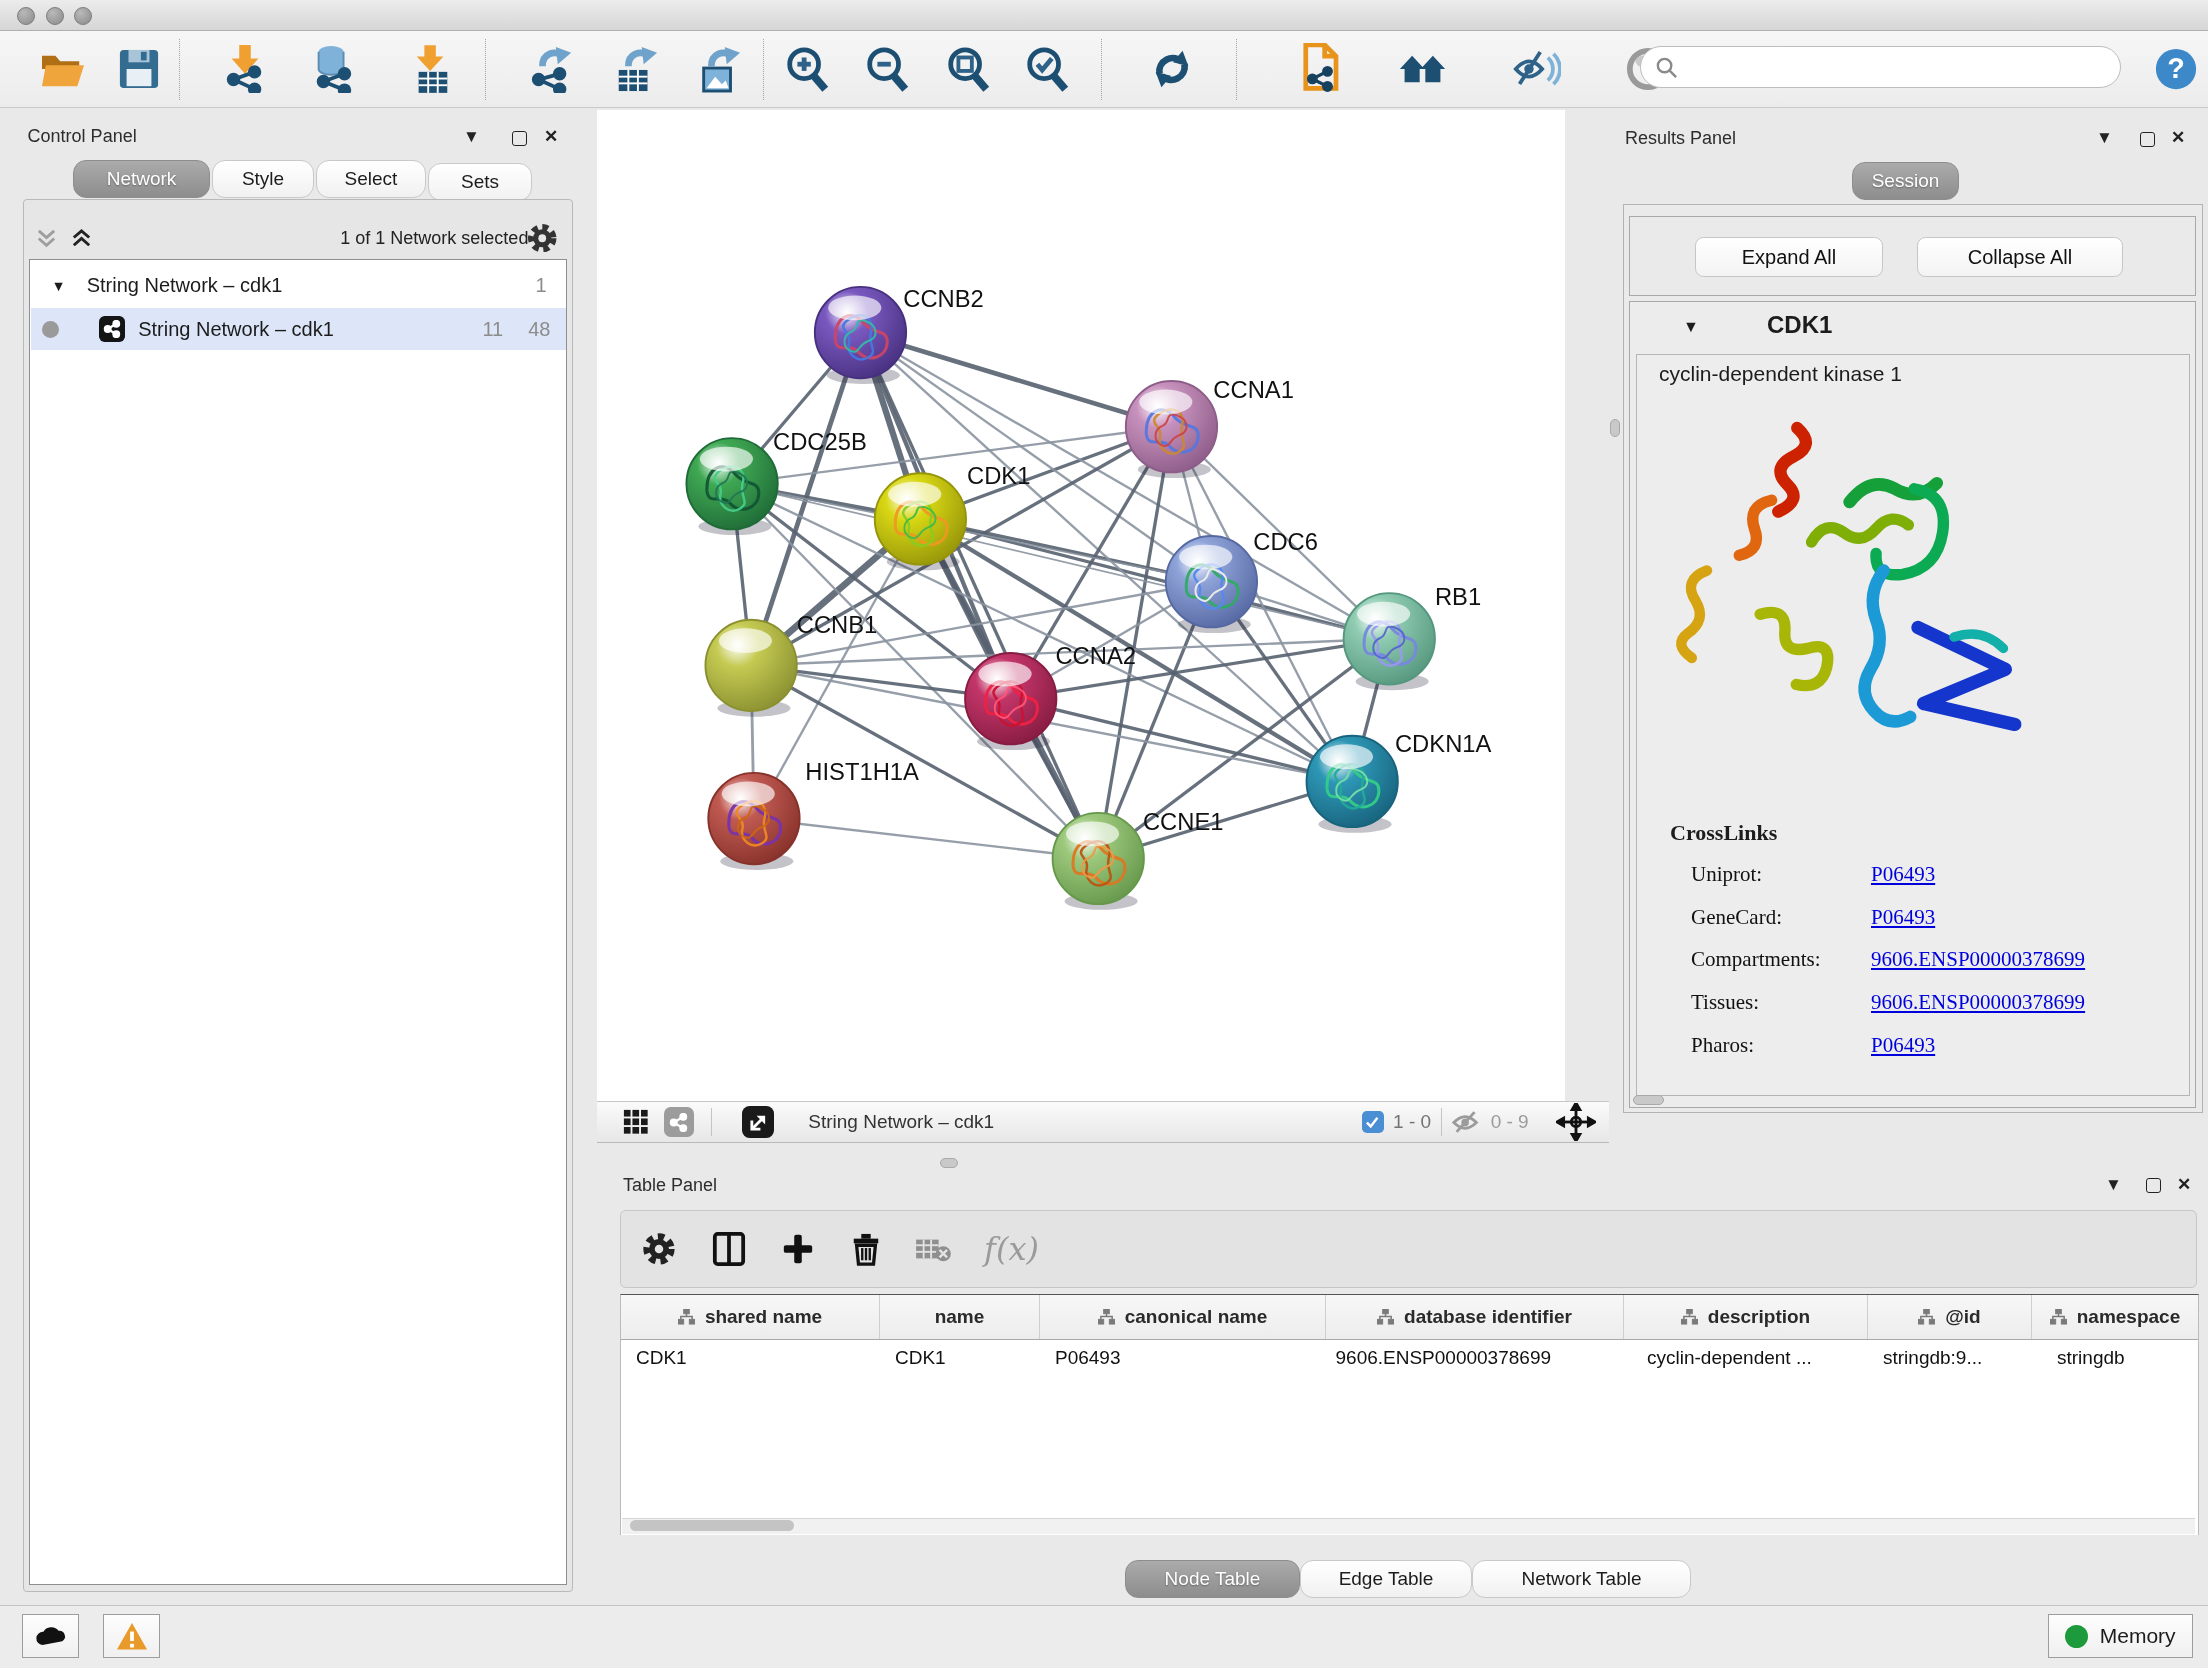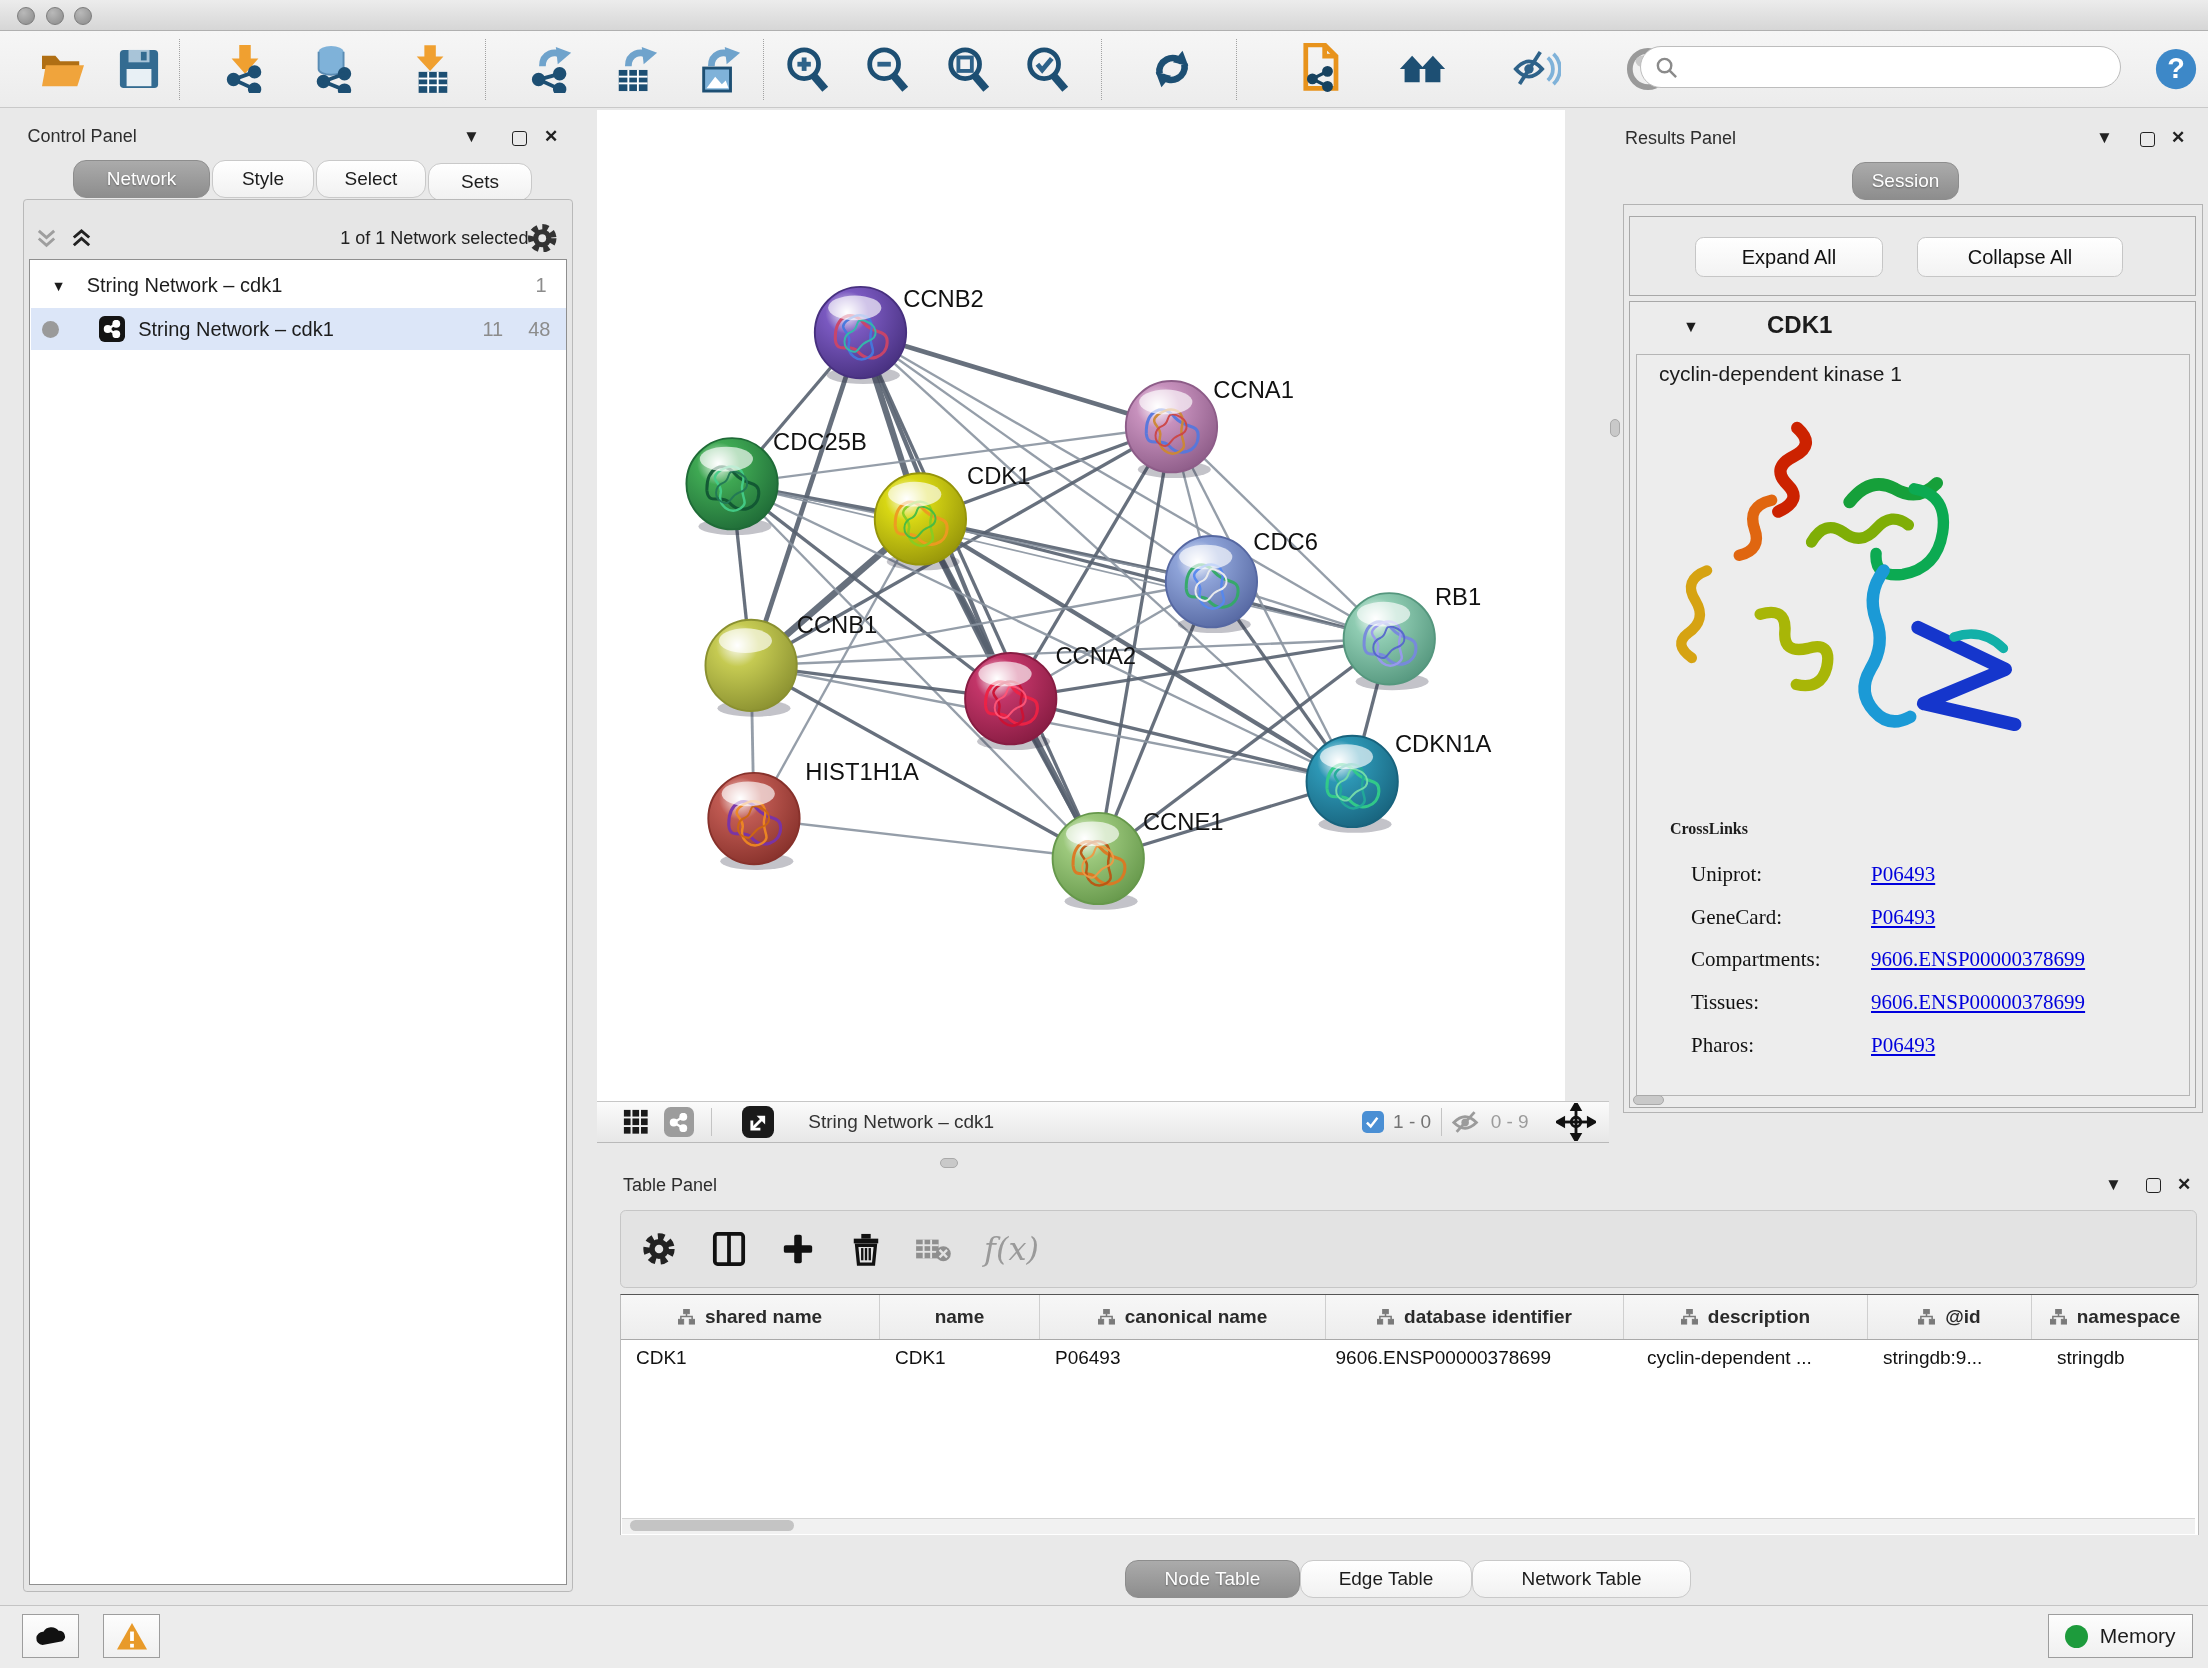--- a/index.html
+++ b/index.html
@@ -605,21 +605,21 @@
     <path d="M96 216 q28 -8 26 18 q-2 24 24 18 q26 -8 20 20 q-6 24 -32 18" stroke="#a8b607" stroke-width="12"></path>
     <path d="M150 140 q14 -24 34 -10 q18 14 34 -4 q16 -18 34 -4" stroke="#7fae06" stroke-width="12"></path>
     <path d="M190 98 q22 -28 48 -14 q24 14 44 -6" stroke="#16a03a" stroke-width="13"></path>
     <path d="M258 84 q36 6 30 46 q-6 38 -42 44 q-30 4 -28 -22" stroke="#0caa52" stroke-width="12"></path>
     <path d="M226 170 q-18 24 -8 52 q10 26 -6 52 q-14 24 4 44 q16 18 38 6" stroke="#1b9ad6" stroke-width="13"></path>
     <path d="M262 230 l92 44 M354 274 l-86 36 M268 310 l96 22" stroke="#1536cc" stroke-width="14"></path>
     <path d="M300 240 q30 -10 52 12" stroke="#12b0a8" stroke-width="10"></path>
   </g>
 </svg>
 
-<div class="abs serif" style="left:1670px;top:820px;font-size:16px;font-weight:bold">CrossLinks</div>
+<div class="abs serif" style="left:1670px;top:820px;font-size:22px;font-weight:bold">CrossLinks</div>
 <div class="abs xl-label" style="left:1691px;top:862px">Uniprot:</div>
 <a class="abs xlink" style="left:1871px;top:862px" href="#">P06493</a>
 <div class="abs xl-label" style="left:1691px;top:905px">GeneCard:</div>
 <a class="abs xlink" style="left:1871px;top:905px" href="#">P06493</a>
 <div class="abs xl-label" style="left:1691px;top:947px">Compartments:</div>
 <a class="abs xlink" style="left:1871px;top:947px" href="#">9606.ENSP00000378699</a>
 <div class="abs xl-label" style="left:1691px;top:990px">Tissues:</div>
 <a class="abs xlink" style="left:1871px;top:990px" href="#">9606.ENSP00000378699</a>
 <div class="abs xl-label" style="left:1691px;top:1033px">Pharos:</div>
 <a class="abs xlink" style="left:1871px;top:1033px" href="#">P06493</a>

